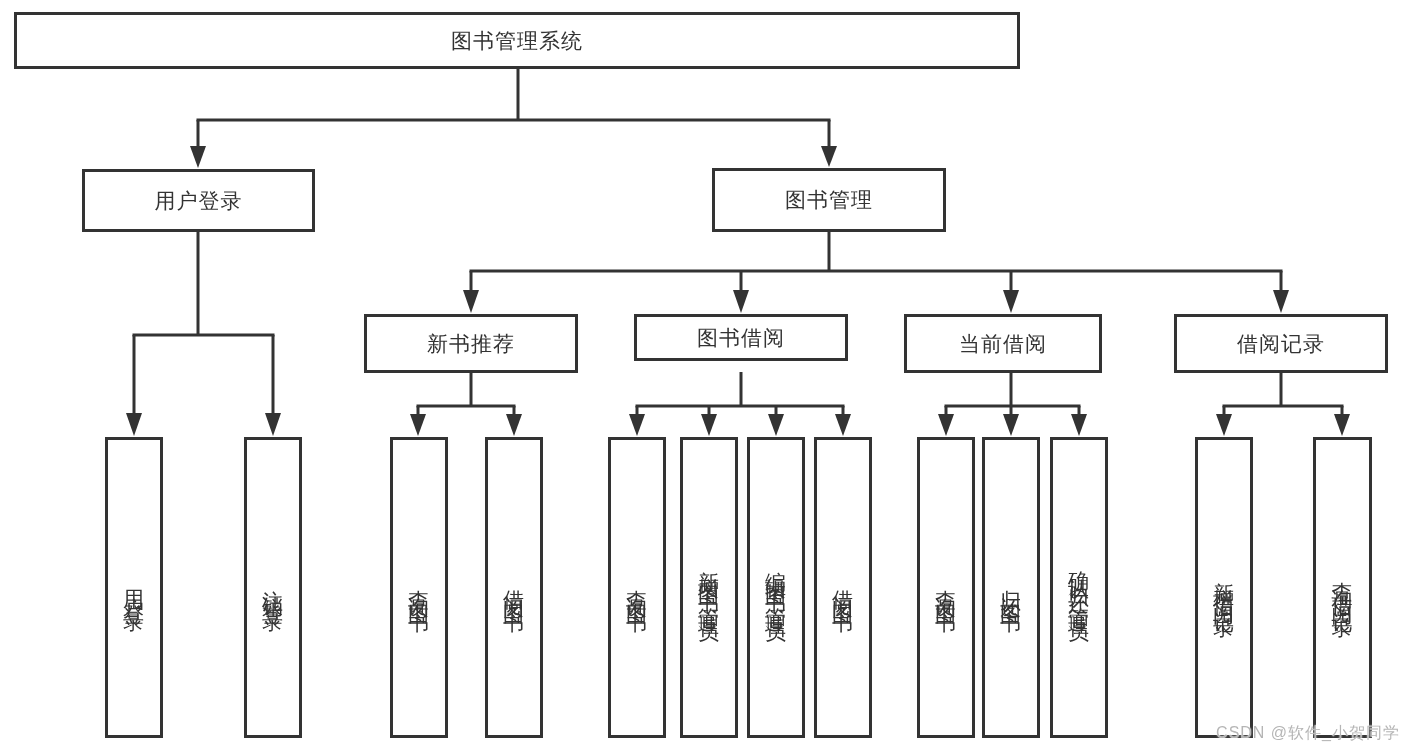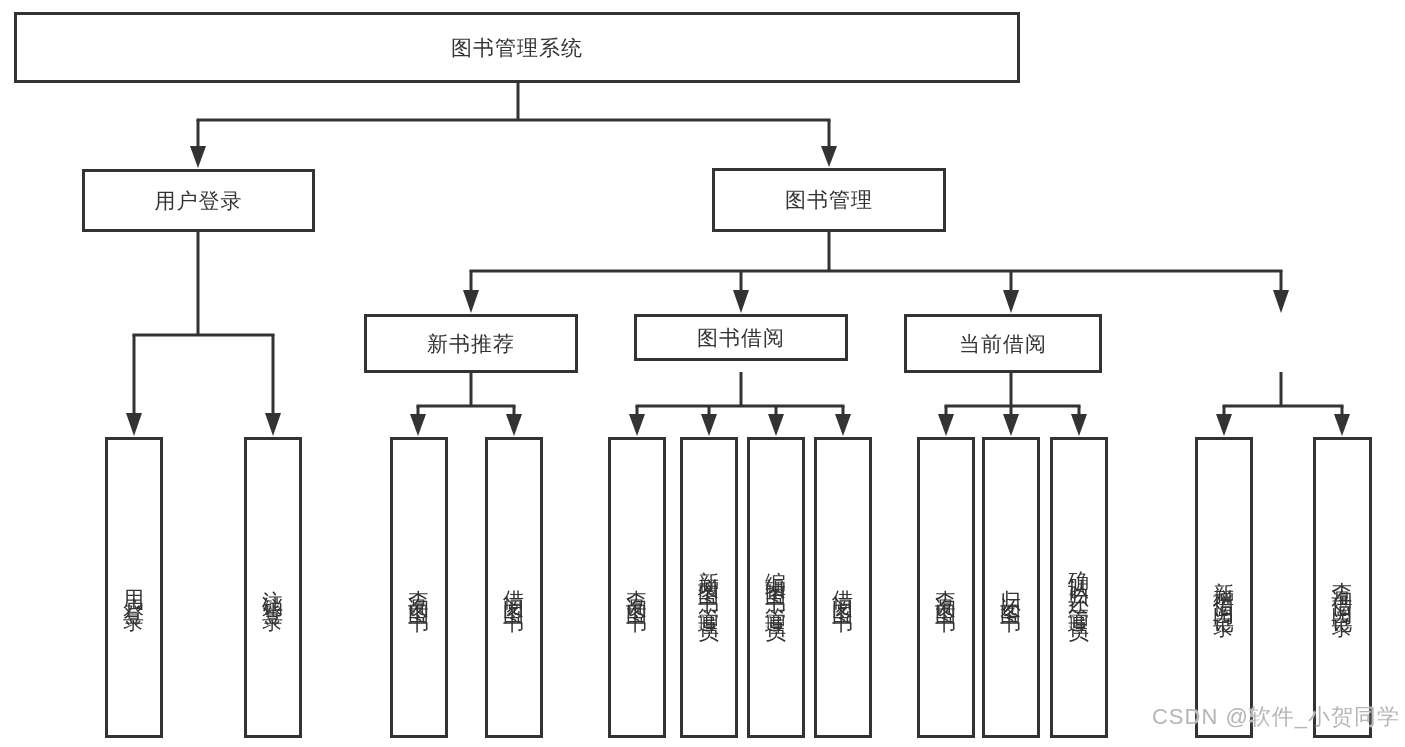--- a/index.html
+++ b/index.html
@@ -34,22 +34,22 @@
   .vbox{width:58px;height:301px;top:437px;}
   .vlabel{
     writing-mode:vertical-rl;
     text-orientation:mixed;
     letter-spacing:0.35em;
     line-height:1;
     white-space:nowrap;
   }
   .watermark{
     position:absolute;
-    right:5px;bottom:15px;
-    font-size:22px;
+    right:5px;bottom:3px;
+    font-size:16px;
     color:var(--wm);
     letter-spacing:1px;
     text-shadow:0 0 2px rgba(255,255,255,0.9), 0 0 1px rgba(255,255,255,0.9);
     white-space:nowrap;
     z-index:5;
   }
 </style>
 </head>
 <body>
 
@@ -124,40 +124,43 @@
     <g>
       <line x1="1281" y1="372" x2="1281" y2="406"></line>
       <line x1="1222.5" y1="406" x2="1343.5" y2="406"></line>
       <line x1="1224" y1="406" x2="1224" y2="418"></line>
       <polygon points="1216,414 1232,414 1224,436"></polygon>
       <line x1="1342" y1="406" x2="1342" y2="418"></line>
       <polygon points="1334,414 1350,414 1342,436"></polygon>
     </g>
   </svg>
 
-  <div class="box" style="left:14px;top:12px;width:1006px;height:71px;text-align:center;">
+  <div class="box" style="left:14px;top:12px;width:1006px;height:57px;text-align:center;">
     <span class="hlabel">图书管理系统</span>
   </div>
 
   <div class="box" style="left:82px;top:169px;width:233px;height:63px;">
     <span class="hlabel">用户登录</span>
   </div>
   <div class="box" style="left:364px;top:314px;width:214px;height:59px;">
     <span class="hlabel">新书推荐</span>
   </div>
 
   <div class="box" style="left:712px;top:168px;width:234px;height:64px;">
     <span class="hlabel">图书管理</span>
   </div>
   <div class="box" style="left:634px;top:314px;width:214px;height:47px;">
     <span class="hlabel">图书借阅</span>
   </div>
   <div class="box" style="left:904px;top:314px;width:198px;height:59px;">
     <span class="hlabel">当前借阅</span>
   </div>
+  <div class="box" style="left:1174px;top:314px;width:214px;height:59px;">
+    <span class="hlabel">借阅记录</span>
+  </div>
 
   <div class="box vbox" style="left:105px;">
     <span class="vlabel">用户登录</span>
   </div>
   <div class="box vbox" style="left:244px;">
     <span class="vlabel">注销登录</span>
   </div>
 
   <div class="box vbox" style="left:390px;">
     <span class="vlabel">查询图书</span>

